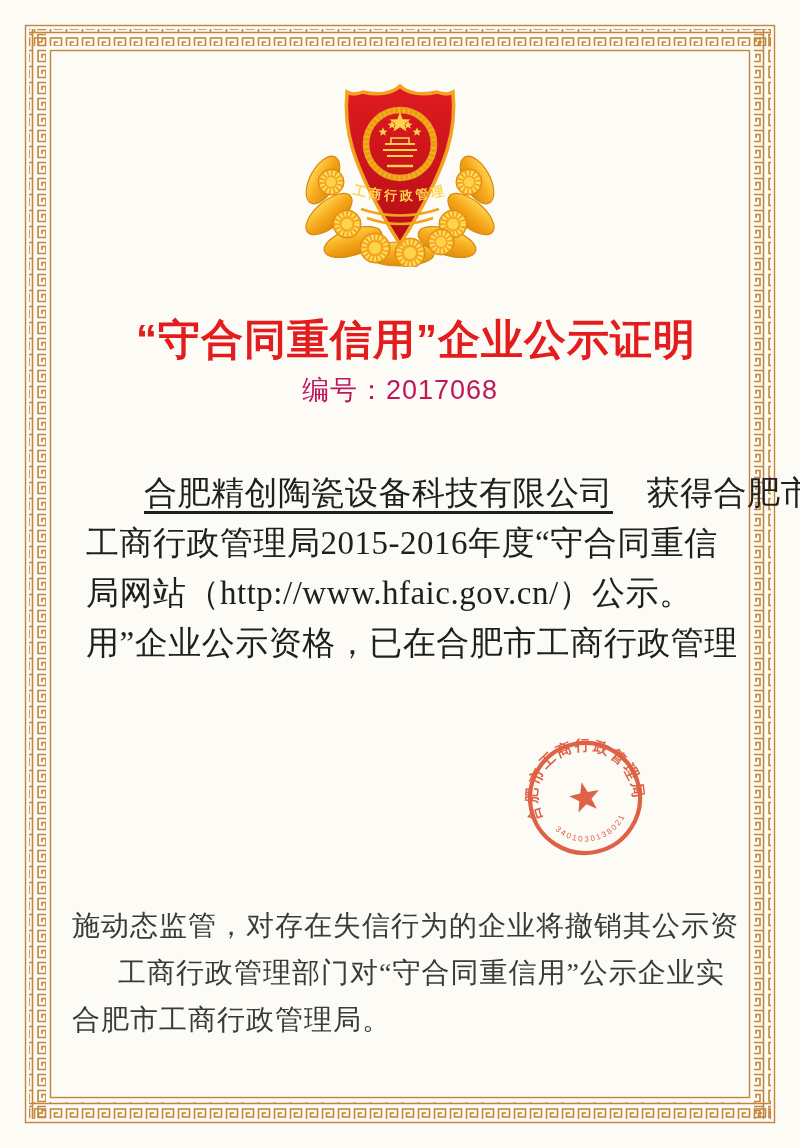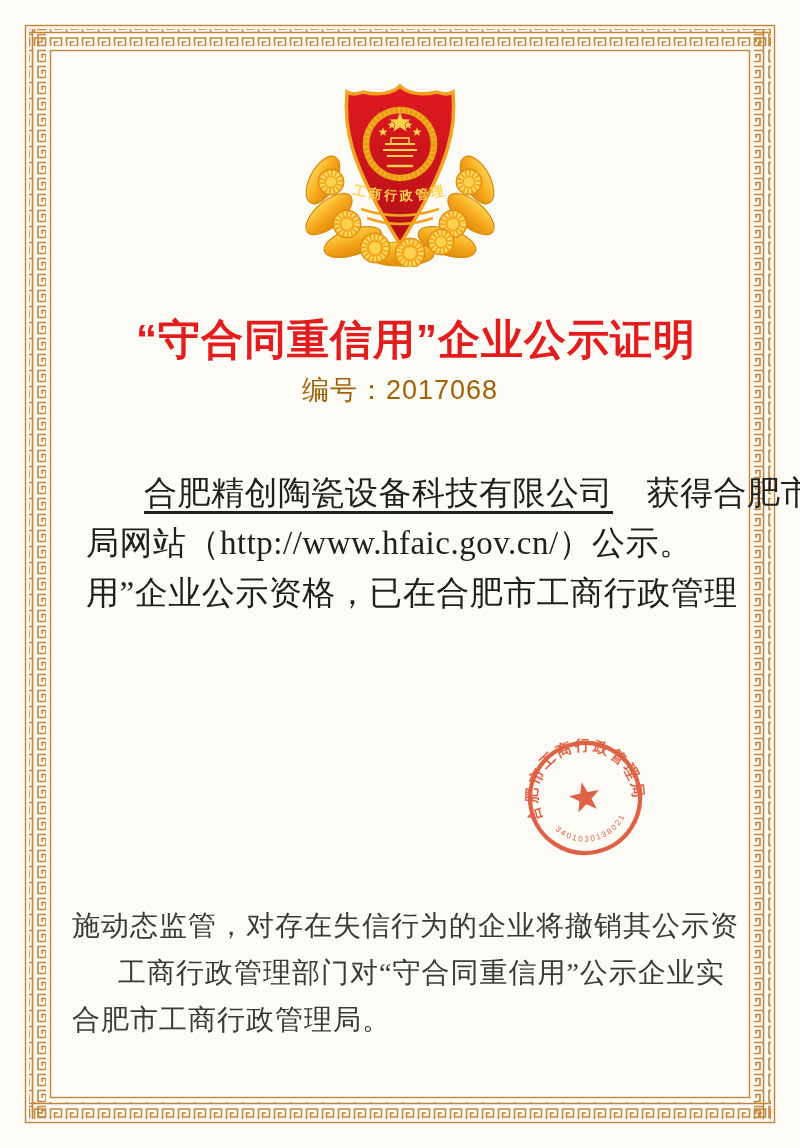--- a/index.html
+++ b/index.html
@@ -16,21 +16,21 @@
     position:absolute;left:0;top:296px;width:800px;margin:16px;
     text-align:center;
     font-family:"Liberation Sans","DejaVu Sans",sans-serif;
     font-weight:bold;font-size:42px;letter-spacing:1px;
     color:#e31d1d;
   }
   .serial{
     position:absolute;left:0;top:372px;width:800px;
     text-align:center;
     font-family:"Liberation Sans","DejaVu Sans",sans-serif;
-    font-size:27px;color:#a16207;letter-spacing:1px;
+    font-size:27px;color:#be185d;letter-spacing:1px;
   }
   .body-block{
     position:absolute;left:86px;top:468px;width:626px;
     font-size:33px;font-weight:normal;color:#1f1f1f;
     line-height:50px;letter-spacing:0.5px;
   }
   .body-line{white-space:nowrap;}
   .body-line.first{text-indent:58px;}
   .company{text-decoration:underline;text-underline-offset:7px;}
   .seal-svg{position:absolute;left:513px;top:726px;opacity:0.9;}
@@ -160,20 +160,21 @@
     <path d="M 66,127 Q 105,140 144,127" fill="none" stroke="#f2a21f" stroke-width="2.6"></path>
     <path d="M 72,136 Q 105,148 138,136" fill="none" stroke="#f2a21f" stroke-width="2.6"></path>
   </svg>
 
   <h1 class="cert-title">“守合同重信用”企业公示证明</h1>
 
   <div class="serial">编号：2017068</div>
 
   <div class="body-block">
     <div class="body-line first"><span class="company">合肥精创陶瓷设备科技有限公司</span><span>　获得合肥市</span></div>
+    <div class="body-line">工商行政管理局2015-2016年度“守合同重信</div>
     <div class="body-line">局网站（http://www.hfaic.gov.cn/）公示。</div>
     <div class="body-line">用”企业公示资格，已在合肥市工商行政管理</div>
   </div>
 
   <svg class="seal-svg" width="144" height="144" viewBox="0 0 144 144">
     <g transform="rotate(-12 72 72)" fill="none">
       <circle cx="72" cy="72" r="55" stroke="#dc5134" stroke-width="4.2"></circle>
       <defs>
         <path id="sealTop" d="M 26,86 A 48 48 0 1 1 118,86" fill="none"></path>
         <path id="sealBottom" d="M 32,90 A 44 44 0 0 0 112,90" fill="none"></path>

